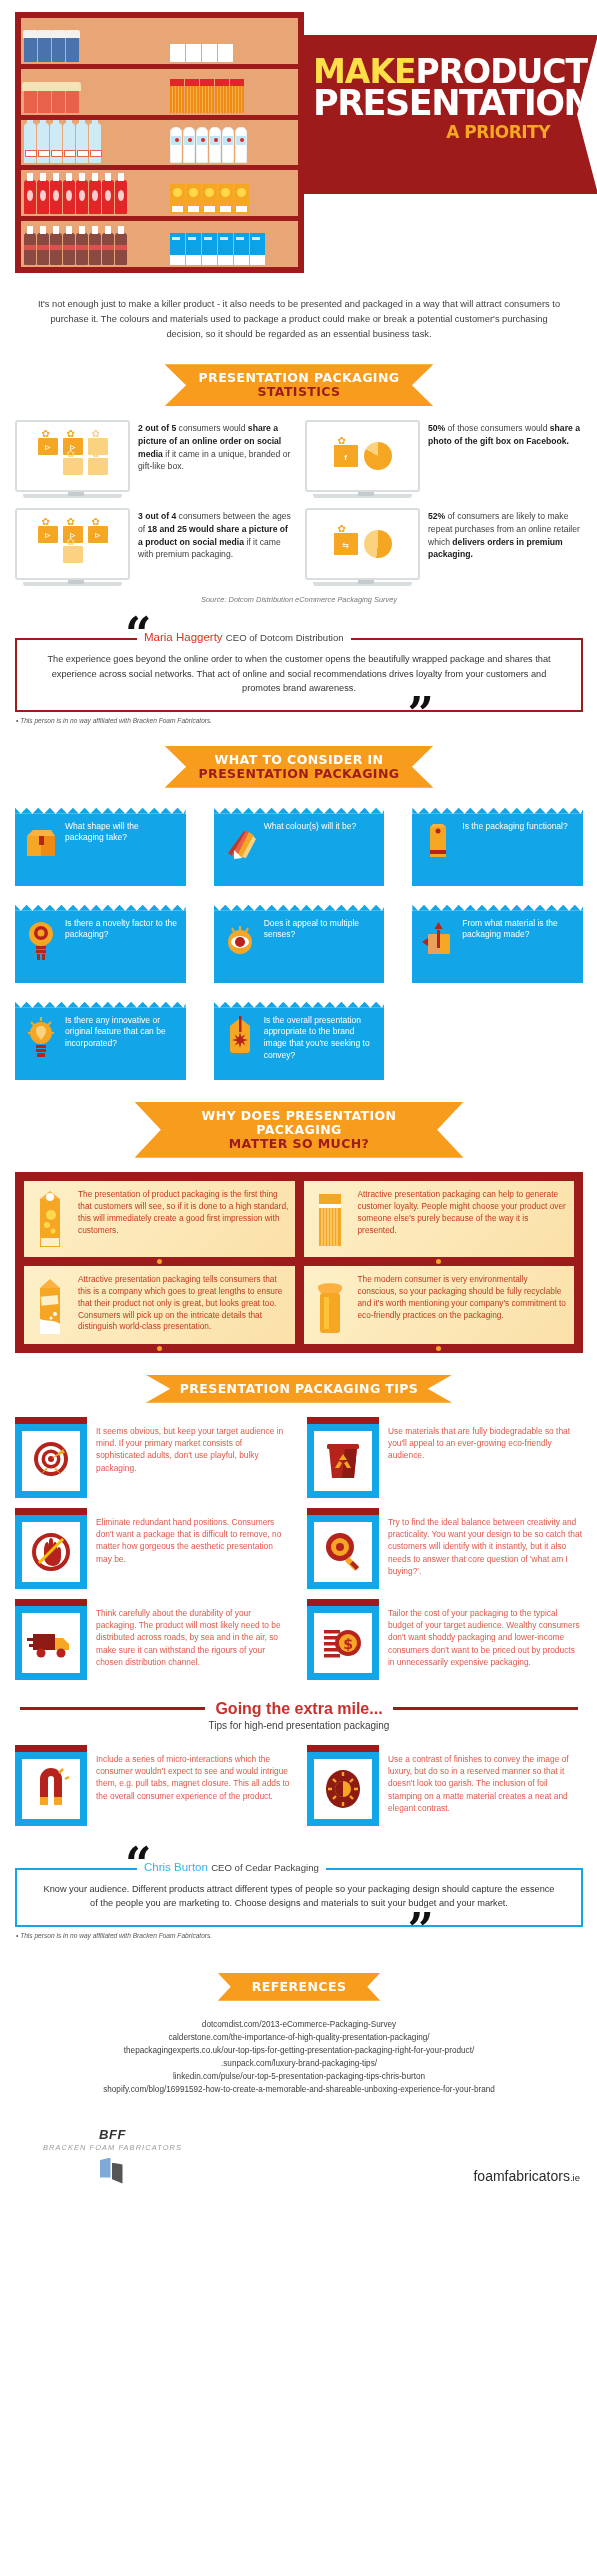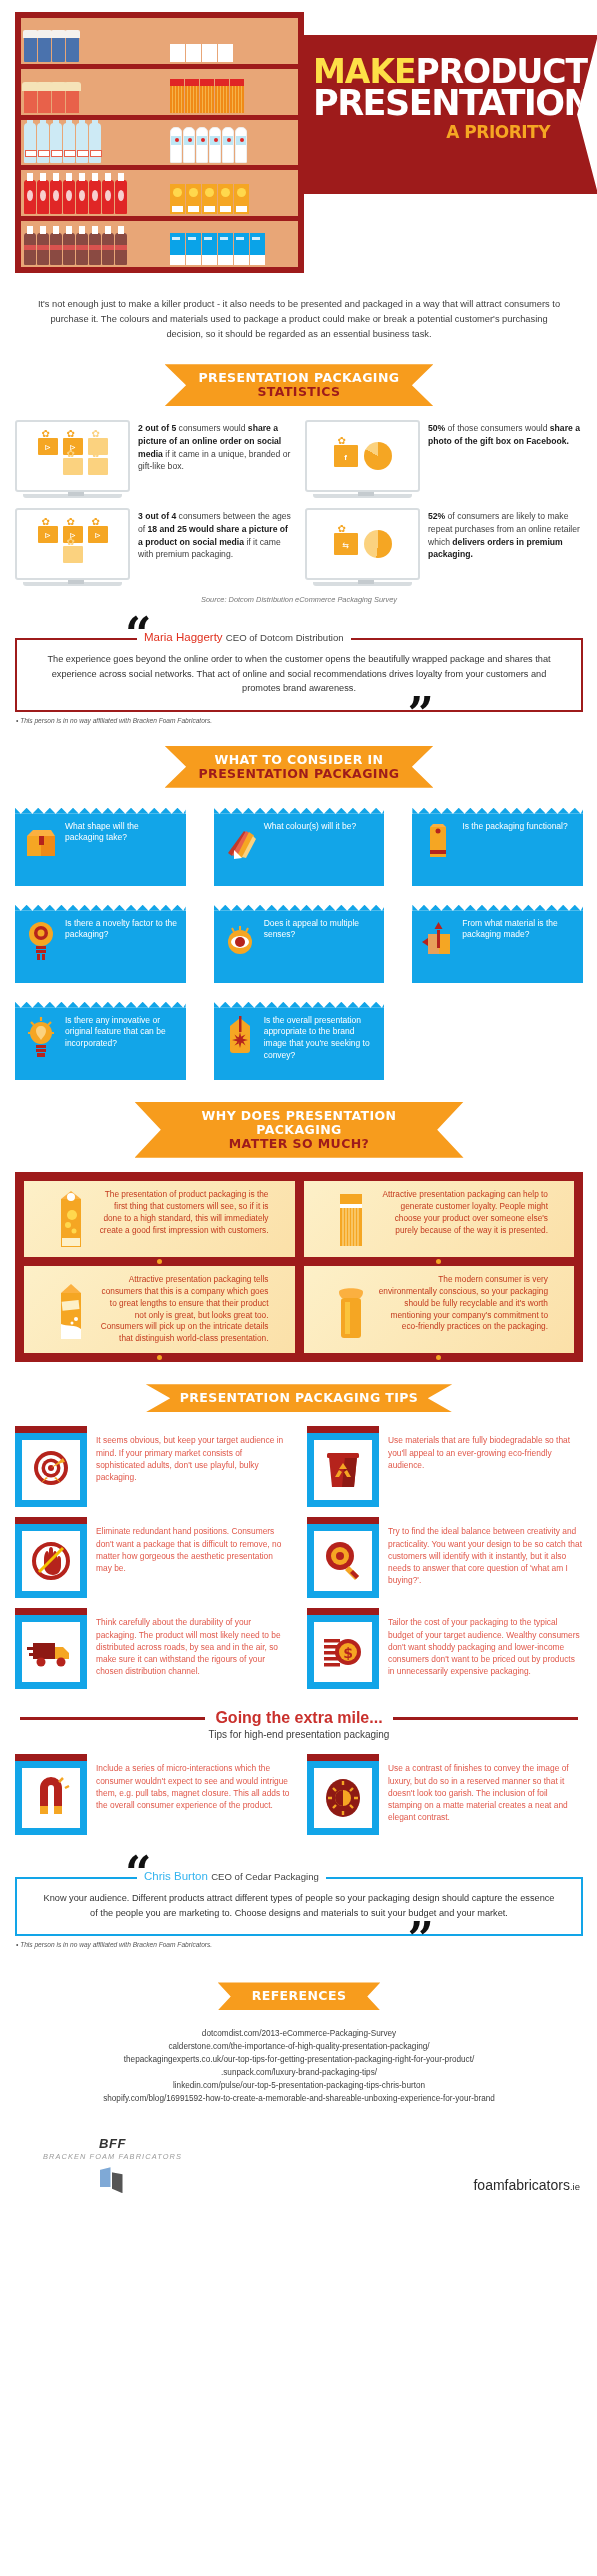--- a/index.html
+++ b/index.html
@@ -124,21 +124,21 @@
         61.2% 0,64.6% 100%,68% 0,71.4% 100%,74.8% 0,78.2% 100%,81.6% 0,85% 100%,88.4% 0,91.8% 100%,
         95.2% 0,98.6% 100%,100% 30%,100% 100%); }
   .bbody { background:#12a5e8; display:flex; gap:6px; padding:7px 8px 10px; min-height:72px; }
   .bico { flex:0 0 36px; height:44px; display:flex; align-items:center; justify-content:center; }
   .btxt { color:#fff; font-size:8.5px; line-height:1.38; }
 
   
   .redbox { margin:0 15px; background:#9e1b1b; padding:9px; display:grid;
       grid-template-columns:1fr 1fr; gap:9px; }
   .rq { background:linear-gradient(135deg,#fdf0c8,#fbe0a8); display:flex; gap:7px;
-      padding:8px 26px; position:relative;text-align:right; }
+      padding:8px 5px; position:relative; }
   .rq .ric { flex:0 0 42px; display:flex; align-items:center; justify-content:center; }
   .rq .rtx { font-size:8.3px; line-height:1.44; color:#c33a1e; }
   .dot { position:absolute; width:5px; height:5px; border-radius:50%; background:#f5a623;
       bottom:-7px; left:50%; margin-left:-2.5px; }
 
   
   .tips { padding:0 15px; display:grid; grid-template-columns:1fr 1fr; gap:10px 16px; }
   .tip { display:flex; gap:9px; align-items:flex-start; }
   .tframe { flex:0 0 72px; }
   .tbar { height:7px; background:#9e1b1b; margin-bottom:0px; }

